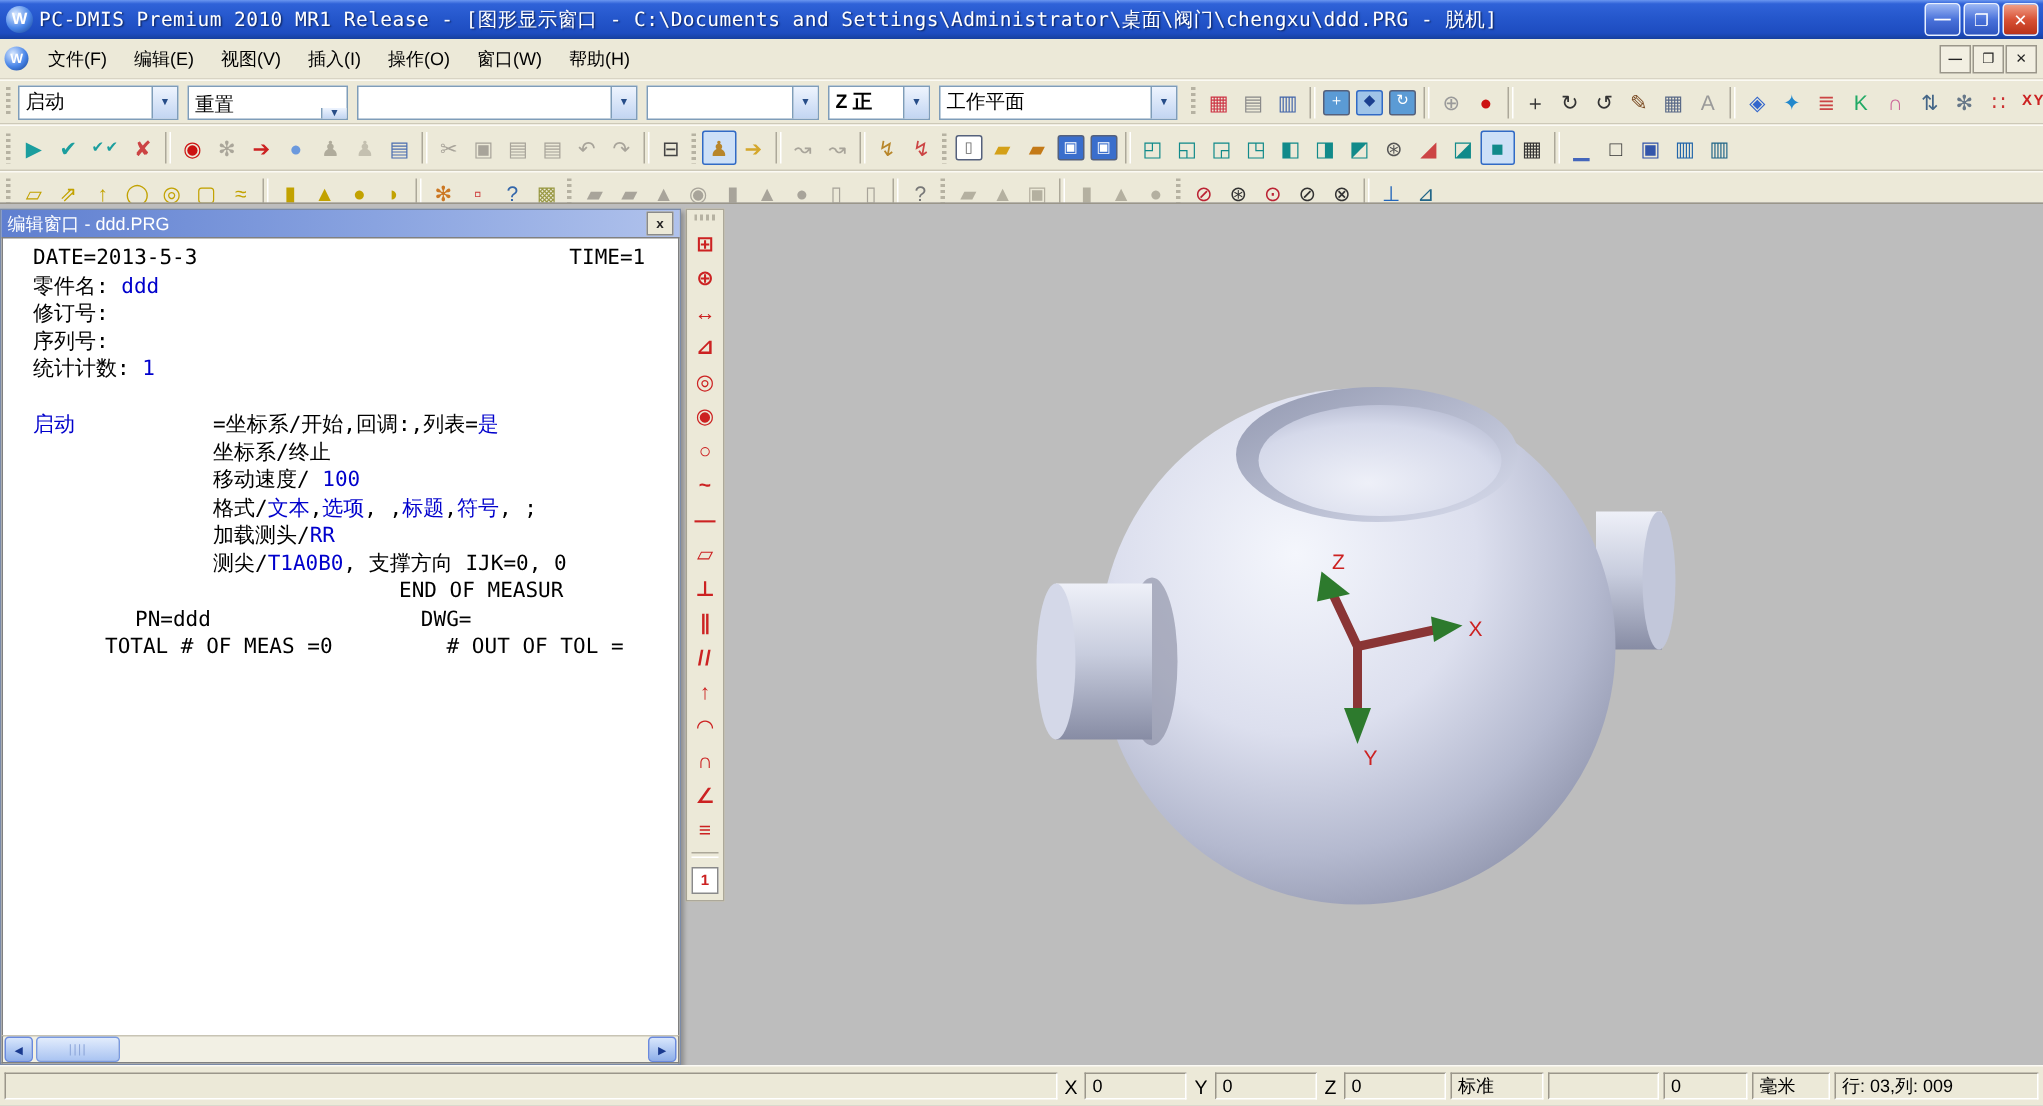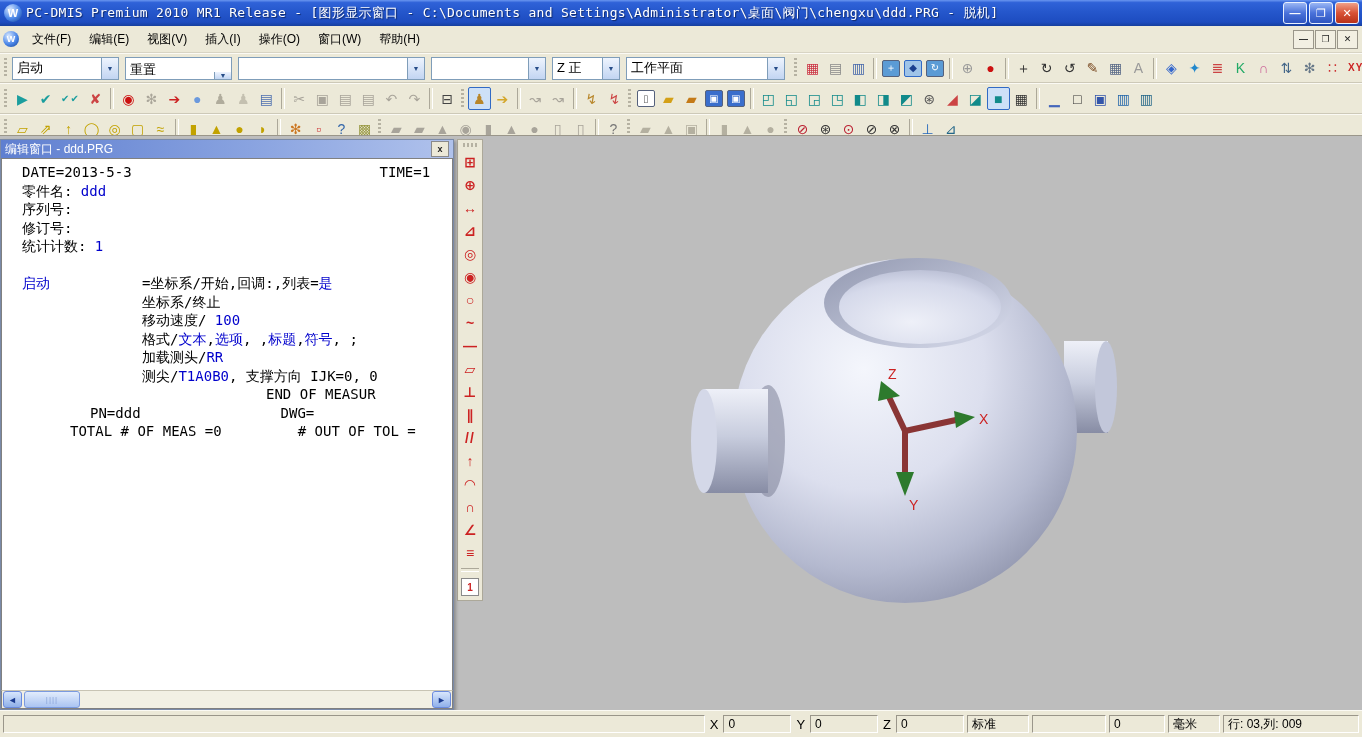--- a/index.html
+++ b/index.html
@@ -135,21 +135,21 @@
         <span class="combo-btn">▼</span>
       </div>
       <div class="combo" style="width: 185px;">
         <span class="combo-text"></span>
         <span class="combo-btn">▼</span>
       </div>
       <div class="combo" style="width: 113px;">
         <span class="combo-text"></span>
         <span class="combo-btn">▼</span>
       </div>
-      <div class="combo" style="width: 66px;">
+      <div class="combo" style="width: 66px; font-weight: bold;">
         <span class="combo-text">Z 正</span>
         <span class="combo-btn">▼</span>
       </div>
       <div class="combo" style="width: 157px;">
         <span class="combo-text">工作平面</span>
         <span class="combo-btn">▼</span>
       </div>
     </div>
   <div id="tb1icons" style="display:flex;align-items:center">
       <span class="grip"></span>
@@ -381,22 +381,22 @@
 
   <div class="editwin">
     <div class="editwin-title">
       <span>编辑窗口 - ddd.PRG</span>
       <span class="editwin-close">x</span>
     </div>
     <div class="editwin-body">
       <div class="edit-text" id="edit-lines">
           <div class="edit-line"><span>DATE=2013-5-3</span><span class="spacer" style="width: 248px;"></span><span>TIME=1</span></div>
           <div class="edit-line"><span>零件名: </span><span class="kw">ddd</span></div>
+          <div class="edit-line"><span>修订号:</span></div>
           <div class="edit-line"><span>序列号:</span></div>
-          <div class="edit-line"><span>修订号:</span></div>
           <div class="edit-line"><span>统计计数: </span><span class="kw">1</span></div>
           <div class="edit-line"></div>
           <div class="edit-line"><span class="kw">启动</span><span class="spacer" style="width: 92px;"></span><span>=坐标系/开始,回调:,列表=</span><span class="kw">是</span></div>
           <div class="edit-line" style="padding-left: 120px;"><span>坐标系/终止</span></div>
           <div class="edit-line" style="padding-left: 120px;"><span>移动速度/ </span><span class="kw">100</span></div>
           <div class="edit-line" style="padding-left: 120px;"><span>格式/</span><span class="kw">文本</span><span>,</span><span class="kw">选项</span><span>, ,</span><span class="kw">标题</span><span>,</span><span class="kw">符号</span><span>, ;</span></div>
           <div class="edit-line" style="padding-left: 120px;"><span>加载测头/</span><span class="kw">RR</span></div>
           <div class="edit-line" style="padding-left: 120px;"><span>测尖/</span><span class="kw">T1A0B0</span><span>, 支撑方向 IJK=0, 0</span></div>
           <div class="edit-line" style="padding-left: 244px;"><span>END OF MEASUR</span></div>
           <div class="edit-line"><span class="spacer" style="width: 68px;"></span><span>PN=ddd</span><span class="spacer" style="width: 140px;"></span><span>DWG=</span></div>

